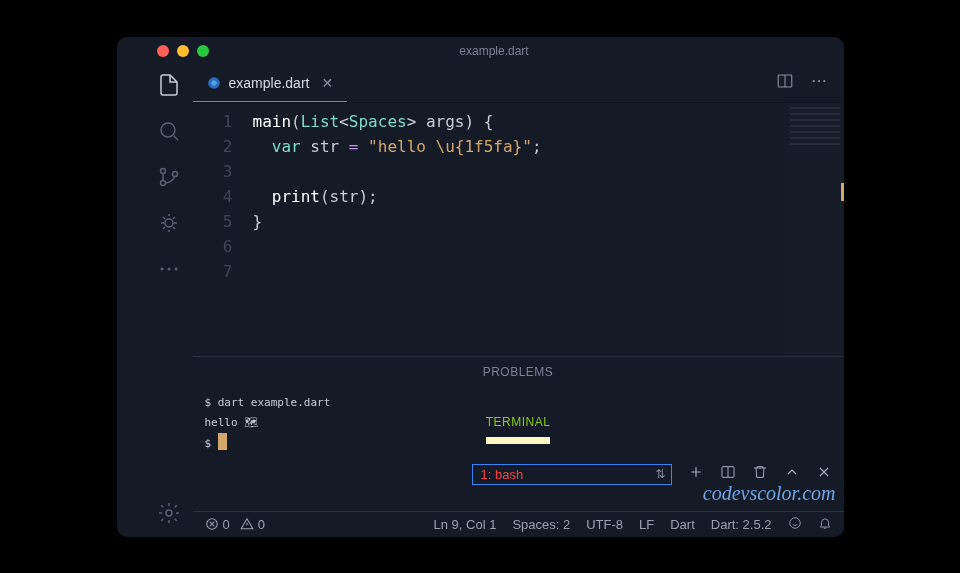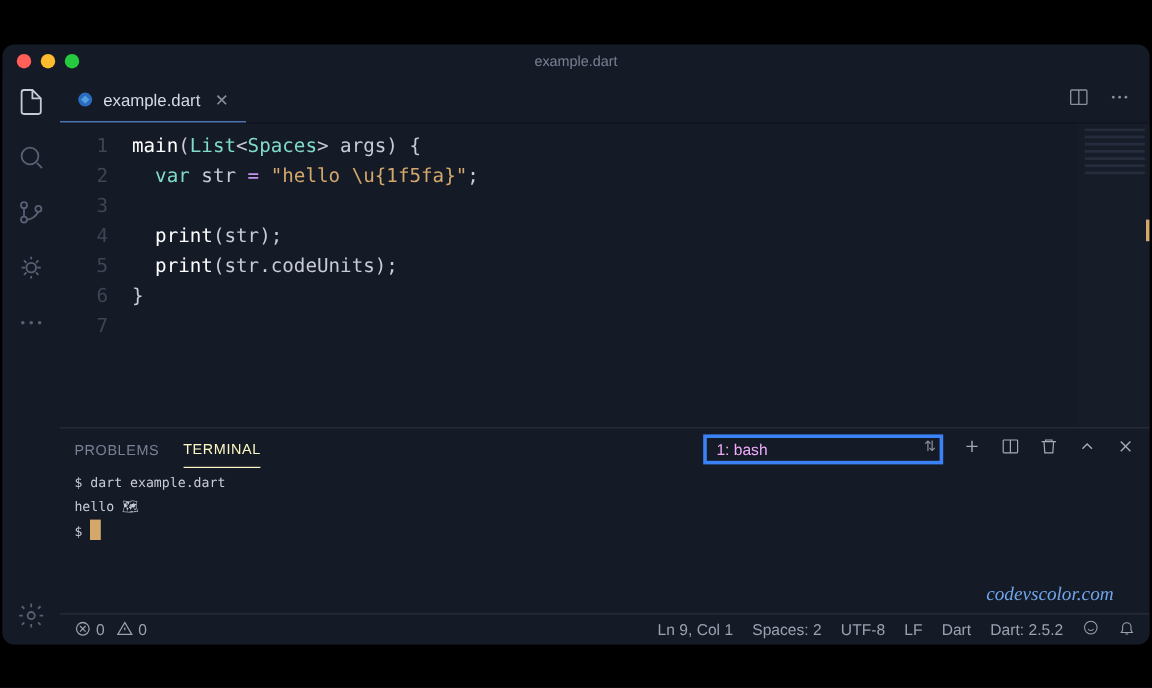--- a/index.html
+++ b/index.html
@@ -1,17 +1,17 @@
 <!DOCTYPE html>
 <html><head>
 <meta charset="utf-8">
 <style>
 * { margin: 0; padding: 0; box-sizing: border-box; }
 body { background: #000; font-family: -apple-system, BlinkMacSystemFont, "Segoe UI", sans-serif; display: flex; align-items: center; justify-content: center; height: 573px; width: 960px; }
-.window { width: 956px; height: 500px; background: #151a27; border-radius: 10px; overflow: hidden; display: flex; flex-direction: column; box-shadow: 0 20px 60px rgba(0,0,0,0.5); }
+.window { width: 727px; height: 500px; background: #151a27; border-radius: 10px; overflow: hidden; display: flex; flex-direction: column; box-shadow: 0 20px 60px rgba(0,0,0,0.5); padding-left: 28px; }
 .titlebar { height: 28px; display: flex; align-items: center; padding: 0 12px; position: relative; }
 .traffic { display: flex; gap: 8px; }
 .dot { width: 12px; height: 12px; border-radius: 50%; }
 .dot.red { background: #ff5f56; }
 .dot.yellow { background: #ffbd2e; }
 .dot.green { background: #27c93f; }
 .title { position: absolute; left: 50%; transform: translateX(-50%); color: #7a8194; font-size: 12px; }
 .body { flex: 1; display: flex; }
 .activitybar { width: 48px; background: #151a27; display: flex; flex-direction: column; align-items: center; padding-top: 8px; gap: 22px; }
 .activitybar .icon { width: 24px; height: 24px; color: #5a6074; cursor: pointer; display: flex; align-items: center; justify-content: center; }
@@ -36,31 +36,31 @@
 .type { color: #7fdbca; }
 .fn { color: #ffffff; }
 .str { color: #d4a86a; }
 .param { color: #c7cbd6; }
 .punc { color: #c7cbd6; }
 .op { color: #c792ea; }
 .minimap { width: 60px; background: #171c29; position: relative; }
 .minimap-content { position: absolute; top: 4px; right: 4px; width: 50px; height: 40px; background: linear-gradient(#2f3647 2px, transparent 2px) 0 0/100% 6px; opacity: 0.6; }
 .minimap-indicator { position: absolute; right: 0; top: 80px; width: 3px; height: 18px; background: #d4a86a; }
 .panel { height: 155px; border-top: 1px solid #2a3040; display: flex; flex-direction: column; position: relative; }
-.panel-tabs { height: 36px; display: flex; align-items: center; padding: 0 12px; gap: 20px; }
+.panel-tabs { height: 36px; display: flex; align-items: center; padding: 0 12px; gap: 20px; flex-direction: column; }
 .panel-tab { color: #7a8194; font-size: 12px; letter-spacing: 0.5px; cursor: pointer; padding: 8px 0; }
-.panel-tab.active { color: #fef9c3; border-bottom: 1px solid #fef9c3; }
+.panel-tab.active { color: #84cc16; border-bottom: 7px solid #fef9c3; }
 .panel-controls { margin-left: auto; display: flex; align-items: center; gap: 16px; color: #a4aab8; }
-.term-select { background: #151a27; color: #f0abfc; border: 3px solid #3b82f6; padding: 2px 24px 2px 8px; font-size: 13px; appearance: none; width: 200px; }
+.term-select { background: #151a27; color: #ef4444; border: 1px solid #3b82f6; padding: 2px 24px 2px 8px; font-size: 13px; appearance: none; width: 200px; }
 .term-select-wrap { position: relative; }
 .term-chev { position: absolute; right: 6px; top: 3px; font-size: 12px; color: #8a8f9e; pointer-events: none; }
 .panel-controls svg { width: 16px; height: 16px; cursor: pointer; }
 .terminal { flex: 1; font-family: "SF Mono", Menlo, Consolas, monospace; font-size: 11px; line-height: 20px; color: #c7cbd6; padding: 0 12px; }
 .cursor { display: inline-block; width: 9px; height: 17px; background: #d4a86a; vertical-align: text-bottom; }
-.watermark { position: absolute; right: 30px; bottom: 6px; color: #6fa6e8; font-family: cursive; font-size: 16px; font-style: italic; }
+.watermark { position: absolute; right: 8px; bottom: 6px; color: #6fa6e8; font-family: cursive; font-size: 20px; font-style: italic; }
 .statusbar { height: 26px; background: #151a27; border-top: 1px solid #2a3040; display: flex; align-items: center; padding: 0 12px; color: #9ba1b0; font-size: 13px; gap: 16px; }
 .statusbar .sb-left { display: flex; align-items: center; gap: 10px; }
 .statusbar .sb-right { margin-left: auto; display: flex; align-items: center; gap: 16px; }
 .statusbar svg { width: 14px; height: 14px; }
 </style>
 </head>
 <body>
 
 <div class="window">
 
@@ -150,21 +150,20 @@
             <div>4</div>
             <div>5</div>
             <div>6</div>
             <div>7</div>
           </div>
           <div class="code">
             <div><span class="fn">main</span><span class="punc">(</span><span class="type">List</span><span class="punc">&lt;</span><span class="type">Spaces</span><span class="punc">&gt;</span><span class="param"> args</span><span class="punc">) {</span></div>
             <div>  <span class="kw">var</span><span> str </span><span class="op">=</span><span class="str"> "hello \u{1f5fa}"</span><span class="punc">;</span></div>
             <div></div>
             <div>  <span class="fn">print</span><span class="punc">(</span><span>str</span><span class="punc">);</span></div>
-            <div>  <span class="fn">print</span><span class="punc">(</span><span>str</span><span>.codeUnits</span><span class="punc">);</span></div>
             <div><span class="punc">}</span></div>
             <div></div>
           </div>
         </div>
         <div class="minimap">
           <div class="minimap-content"></div>
           <div class="minimap-indicator"></div>
         </div>
       </div>
 

